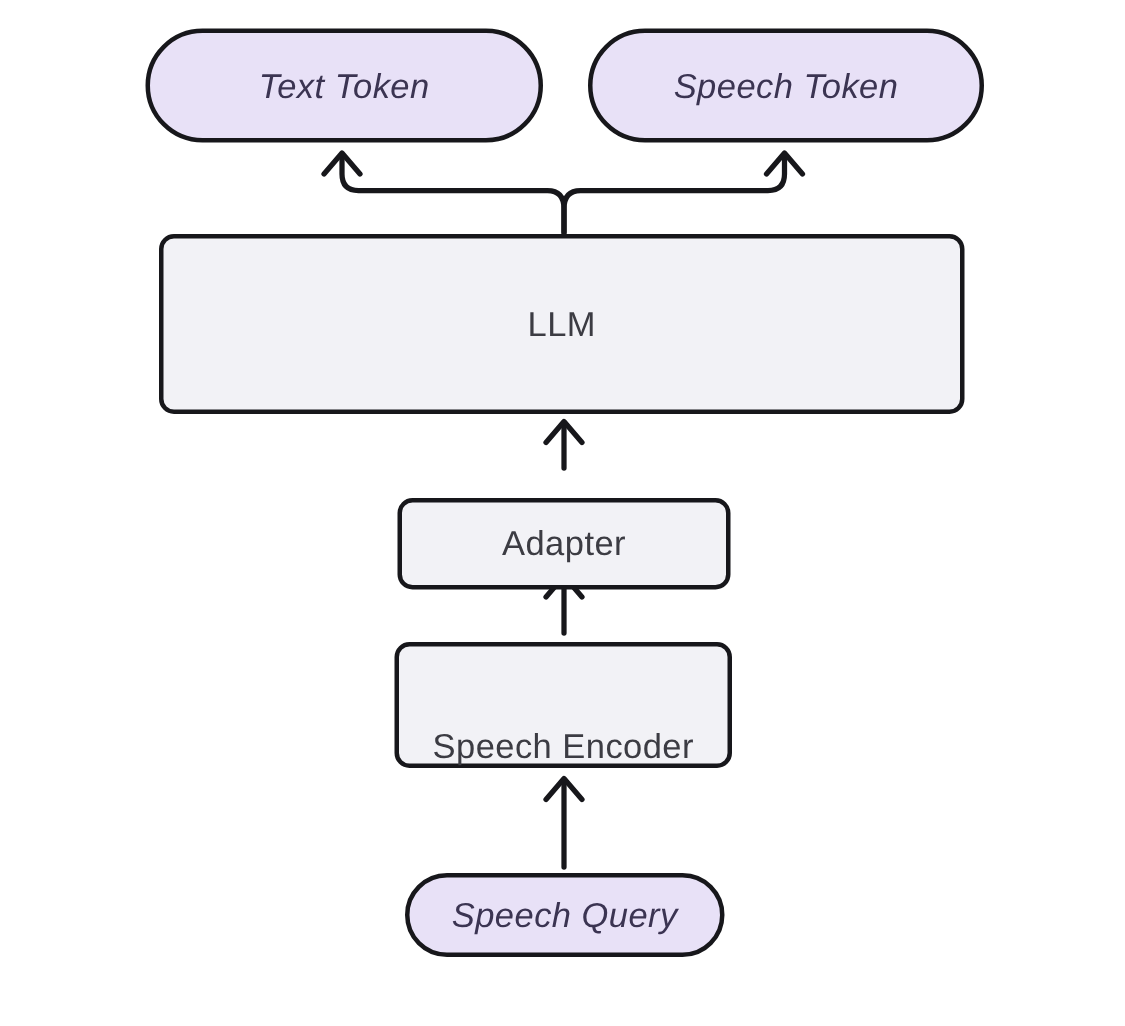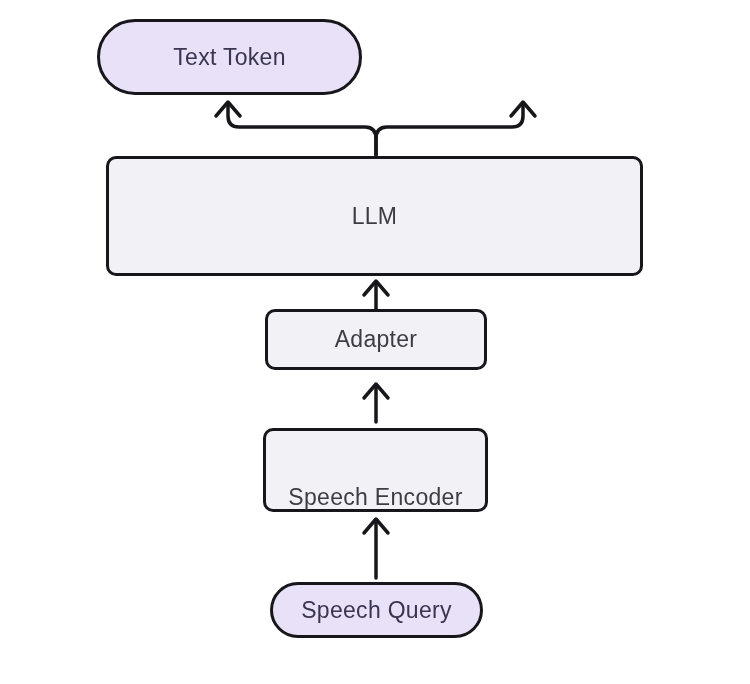--- a/index.html
+++ b/index.html
@@ -24,31 +24,32 @@
     justify-content: center;
     font-size: 23px;
     letter-spacing: 0.3px;
     line-height: 1;
     white-space: nowrap;
   }
   .pill {
     background: #e8e1f7;
     border-radius: 40px;
     color: #3b3452;
+    font-style: italic;
   }
   .rect {
     background: #f2f2f6;
     border-radius: 10px;
     color: #3c3c43;
   }
   
   #node-text-token     { left: 97px;  top: 19px;  width: 265px; height: 76px; }
   #node-speech-token   { left: 392px; top: 19px;  width: 264px; height: 76px; }
   #node-llm            { left: 106px; top: 156px; width: 537px; height: 120px; }
-  #node-adapter        { left: 265px; top: 309px; width: 222px; height: 61px; }
+  #node-adapter        { left: 265px; top: 332px; width: 222px; height: 61px; }
   #node-speech-encoder { left: 263px; top: 428px; width: 225px; height: 84px; align-items: flex-end; }
   #node-speech-query   { left: 270px; top: 582px; width: 213px; height: 56px; }
   .edges-layer {
     position: absolute;
     left: 0; top: 0;
     width: 750px;
     height: 684px;
     pointer-events: none;
   }
   .edges-layer path {
@@ -89,20 +90,23 @@
     <g>
       <path d="M 376 578 L 376 521"></path>
       <path d="M 364 533 L 376 519 L 388 533"></path>
     </g>
   </svg>
 
   <div class="node pill" id="node-text-token">
     <span>Text Token</span>
   </div>
 
+  <div class="node pill" id="node-speech-token">
+    <span>Speech Token</span>
+  </div>
 
   <div class="node rect" id="node-llm">
     <span>LLM</span>
   </div>
 
   <div class="node rect" id="node-adapter">
     <span>Adapter</span>
   </div>
 
   <div class="node rect" id="node-speech-encoder">

